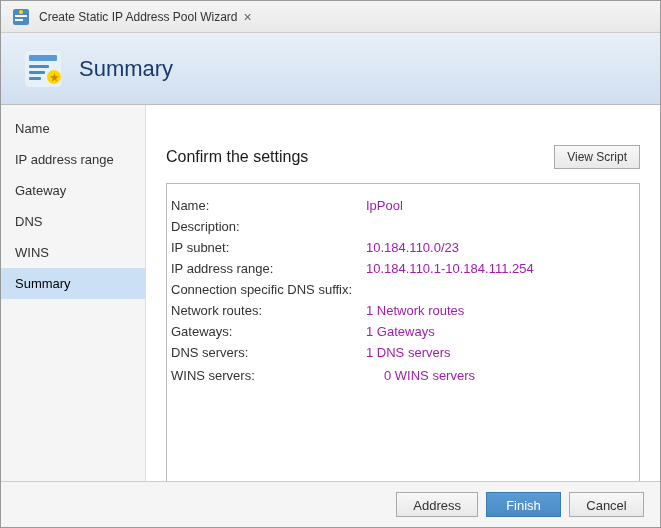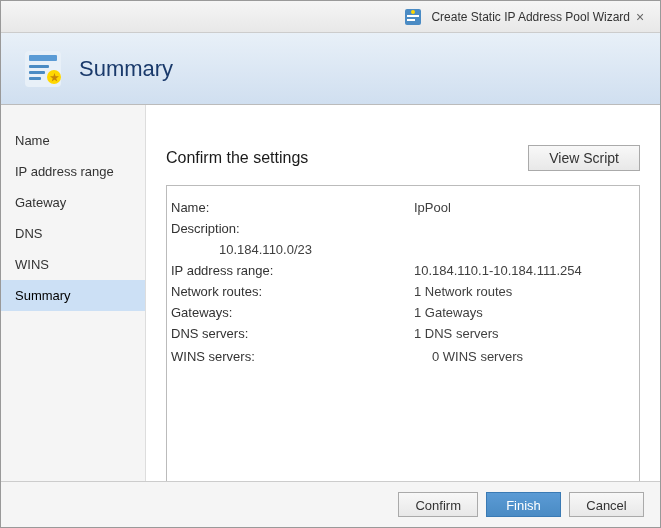--- a/index.html
+++ b/index.html
@@ -20,21 +20,21 @@
       box-shadow: 2px 2px 8px rgba(0,0,0,0.3);
       display: flex;
       flex-direction: column;
     }
     .title-bar {
       background: linear-gradient(to bottom, #f5f5f5, #e8e8e8);
       border-bottom: 1px solid #ccc;
       padding: 12px 10px;
       display: flex;
       align-items: center;
-      justify-content: flex-end;
+      justify-content: flex-start;
       height: 32px;
     }
     .title-bar-left {
       display: flex;
       align-items: center;
       gap: 8px;
     }
     .title-bar-icon {
       width: 20px;
       height: 20px;
@@ -70,21 +70,21 @@
     }
     .content-area {
       display: flex;
       flex: 1;
       overflow: hidden;
     }
     .sidebar {
       width: 145px;
       background: #f5f5f5;
       border-right: 1px solid #ddd;
-      padding: 20px 0;
+      padding: 8px 0;
       flex-shrink: 0;
     }
     .sidebar-item {
       padding: 8px 14px;
       font-size: 13px;
       color: #333;
       cursor: pointer;
       white-space: nowrap;
     }
     .sidebar-item.active {
@@ -106,22 +106,22 @@
       align-items: center;
       margin-bottom: 14px;
       margin-top: 24px;
     }
     .main-title {
       font-size: 16px;
       font-weight: 400;
       color: #1a1a1a;
     }
     .view-script-btn {
-      padding: 4px 20px;
-      font-size: 14px;
+      padding: 4px 12px;
+      font-size: 12px;
       background: linear-gradient(to bottom, #f8f8f8, #e8e8e8);
       border: 1px solid #aaa;
       cursor: pointer;
       color: #333;
     }
     .summary-box {
       border: 1px solid #bbb;
       padding: 14px 4px;
       flex: 1;
       min-height: 320px;
@@ -135,23 +135,22 @@
       margin-top: 8px;
       gap: 18px;
     }
     .summary-label {
       width: 195px;
       flex-shrink: 0;
       color: #333;
       font-size: 13px;
     }
     .summary-value {
-      color: #404040;
-      font-size: 13px;
-      margin-left: 48px;
+      color: #a21caf;
+      font-size: 13px;
     }
     .footer {
       border-top: 1px solid #ccc;
       padding: 10px 16px;
       display: flex;
       justify-content: flex-end;
       gap: 8px;
       background: #f5f5f5;
       height: 46px;
     }
@@ -232,28 +231,33 @@
           <span class="summary-label">Name:</span>
           <span class="summary-value">IpPool</span>
         </div>
 
         <div class="summary-row">
           <span class="summary-label">Description:</span>
           <span class="summary-value"></span>
         </div>
 
         <div class="summary-row">
+          <span class="summary-label">IP subnet:</span>
           <span class="summary-value">10.184.110.0/23</span>
         </div>
 
         <div class="summary-row">
           <span class="summary-label">IP address range:</span>
           <span class="summary-value">10.184.110.1-10.184.111.254</span>
         </div>
 
+        <div class="summary-row">
+          <span class="summary-label">Connection specific DNS suffix:</span>
+          <span class="summary-value"></span>
+        </div>
 
         <div class="summary-row">
           <span class="summary-label">Network routes:</span>
           <span class="summary-value">1 Network routes</span>
         </div>
 
         <div class="summary-row">
           <span class="summary-label">Gateways:</span>
           <span class="summary-value">1 Gateways</span>
         </div>
@@ -265,17 +269,17 @@
 
         <div class="summary-row spacer">
           <span class="summary-label">WINS servers:</span>
           <span class="summary-value">0 WINS servers</span>
         </div>
       </div>
     </div>
   </div>
 
   <div class="footer">
-    <button class="footer-btn secondary">Confirm</button>
+    <button class="footer-btn secondary">Address</button>
     <button class="footer-btn primary">Finish</button>
     <button class="footer-btn secondary">Cancel</button>
   </div>
 </div>
 
 </body></html>

